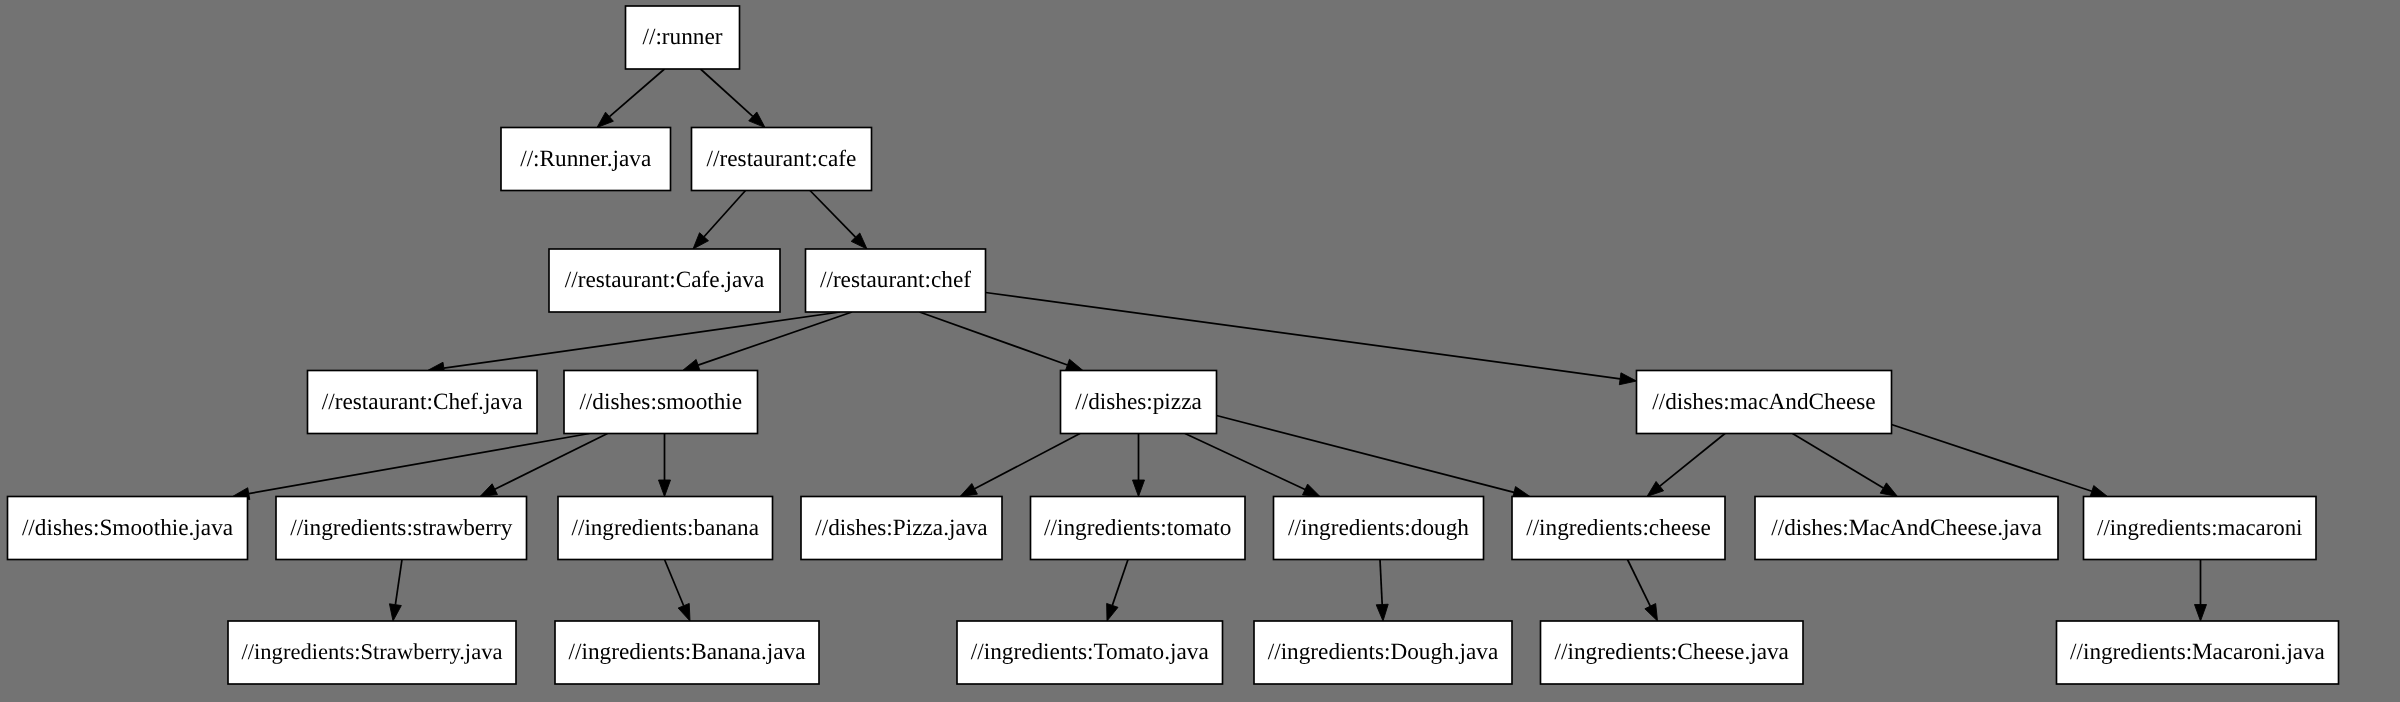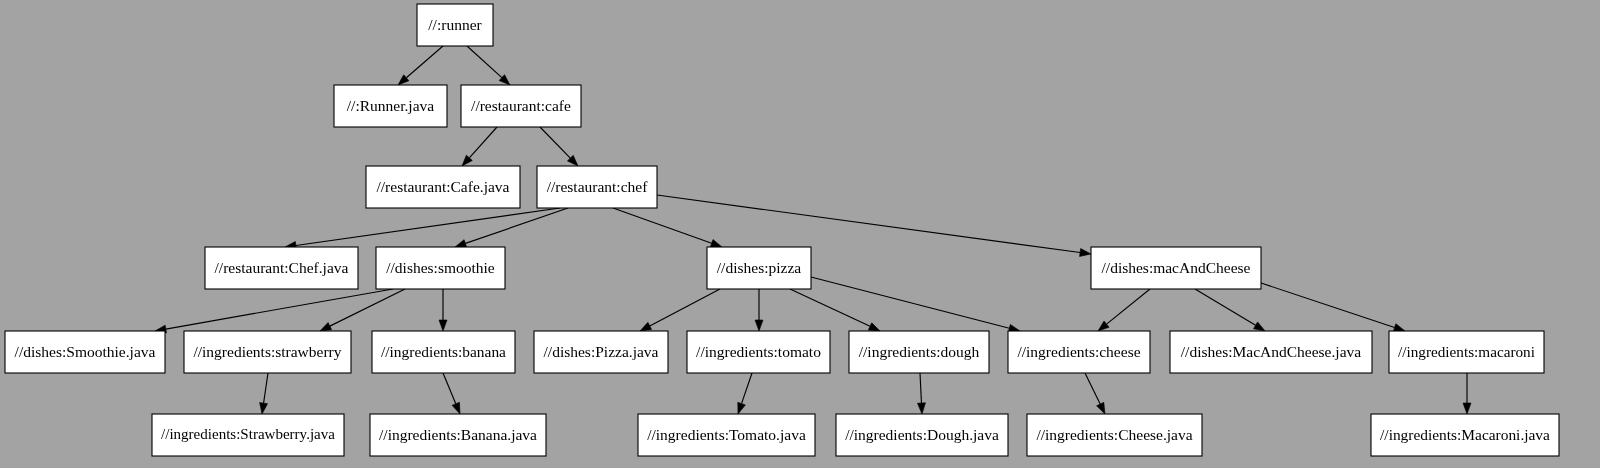--- a/index.html
+++ b/index.html
@@ -4,21 +4,21 @@
 <style>
   html, body {
     margin: 0;
     padding: 0;
     background: #ffffff;
   }
   #graph-root {
     position: relative;
     width: 1600px;
     height: 468px;
-    background: #a3a3a3;
+    background: #737373;
     font-family: "Liberation Serif", "DejaVu Serif", serif;
     overflow: hidden;
   }
   svg#graph-canvas {
     position: absolute;
     top: 0;
     left: 0;
     width: 1600px;
     height: 468px;
     display: block;

